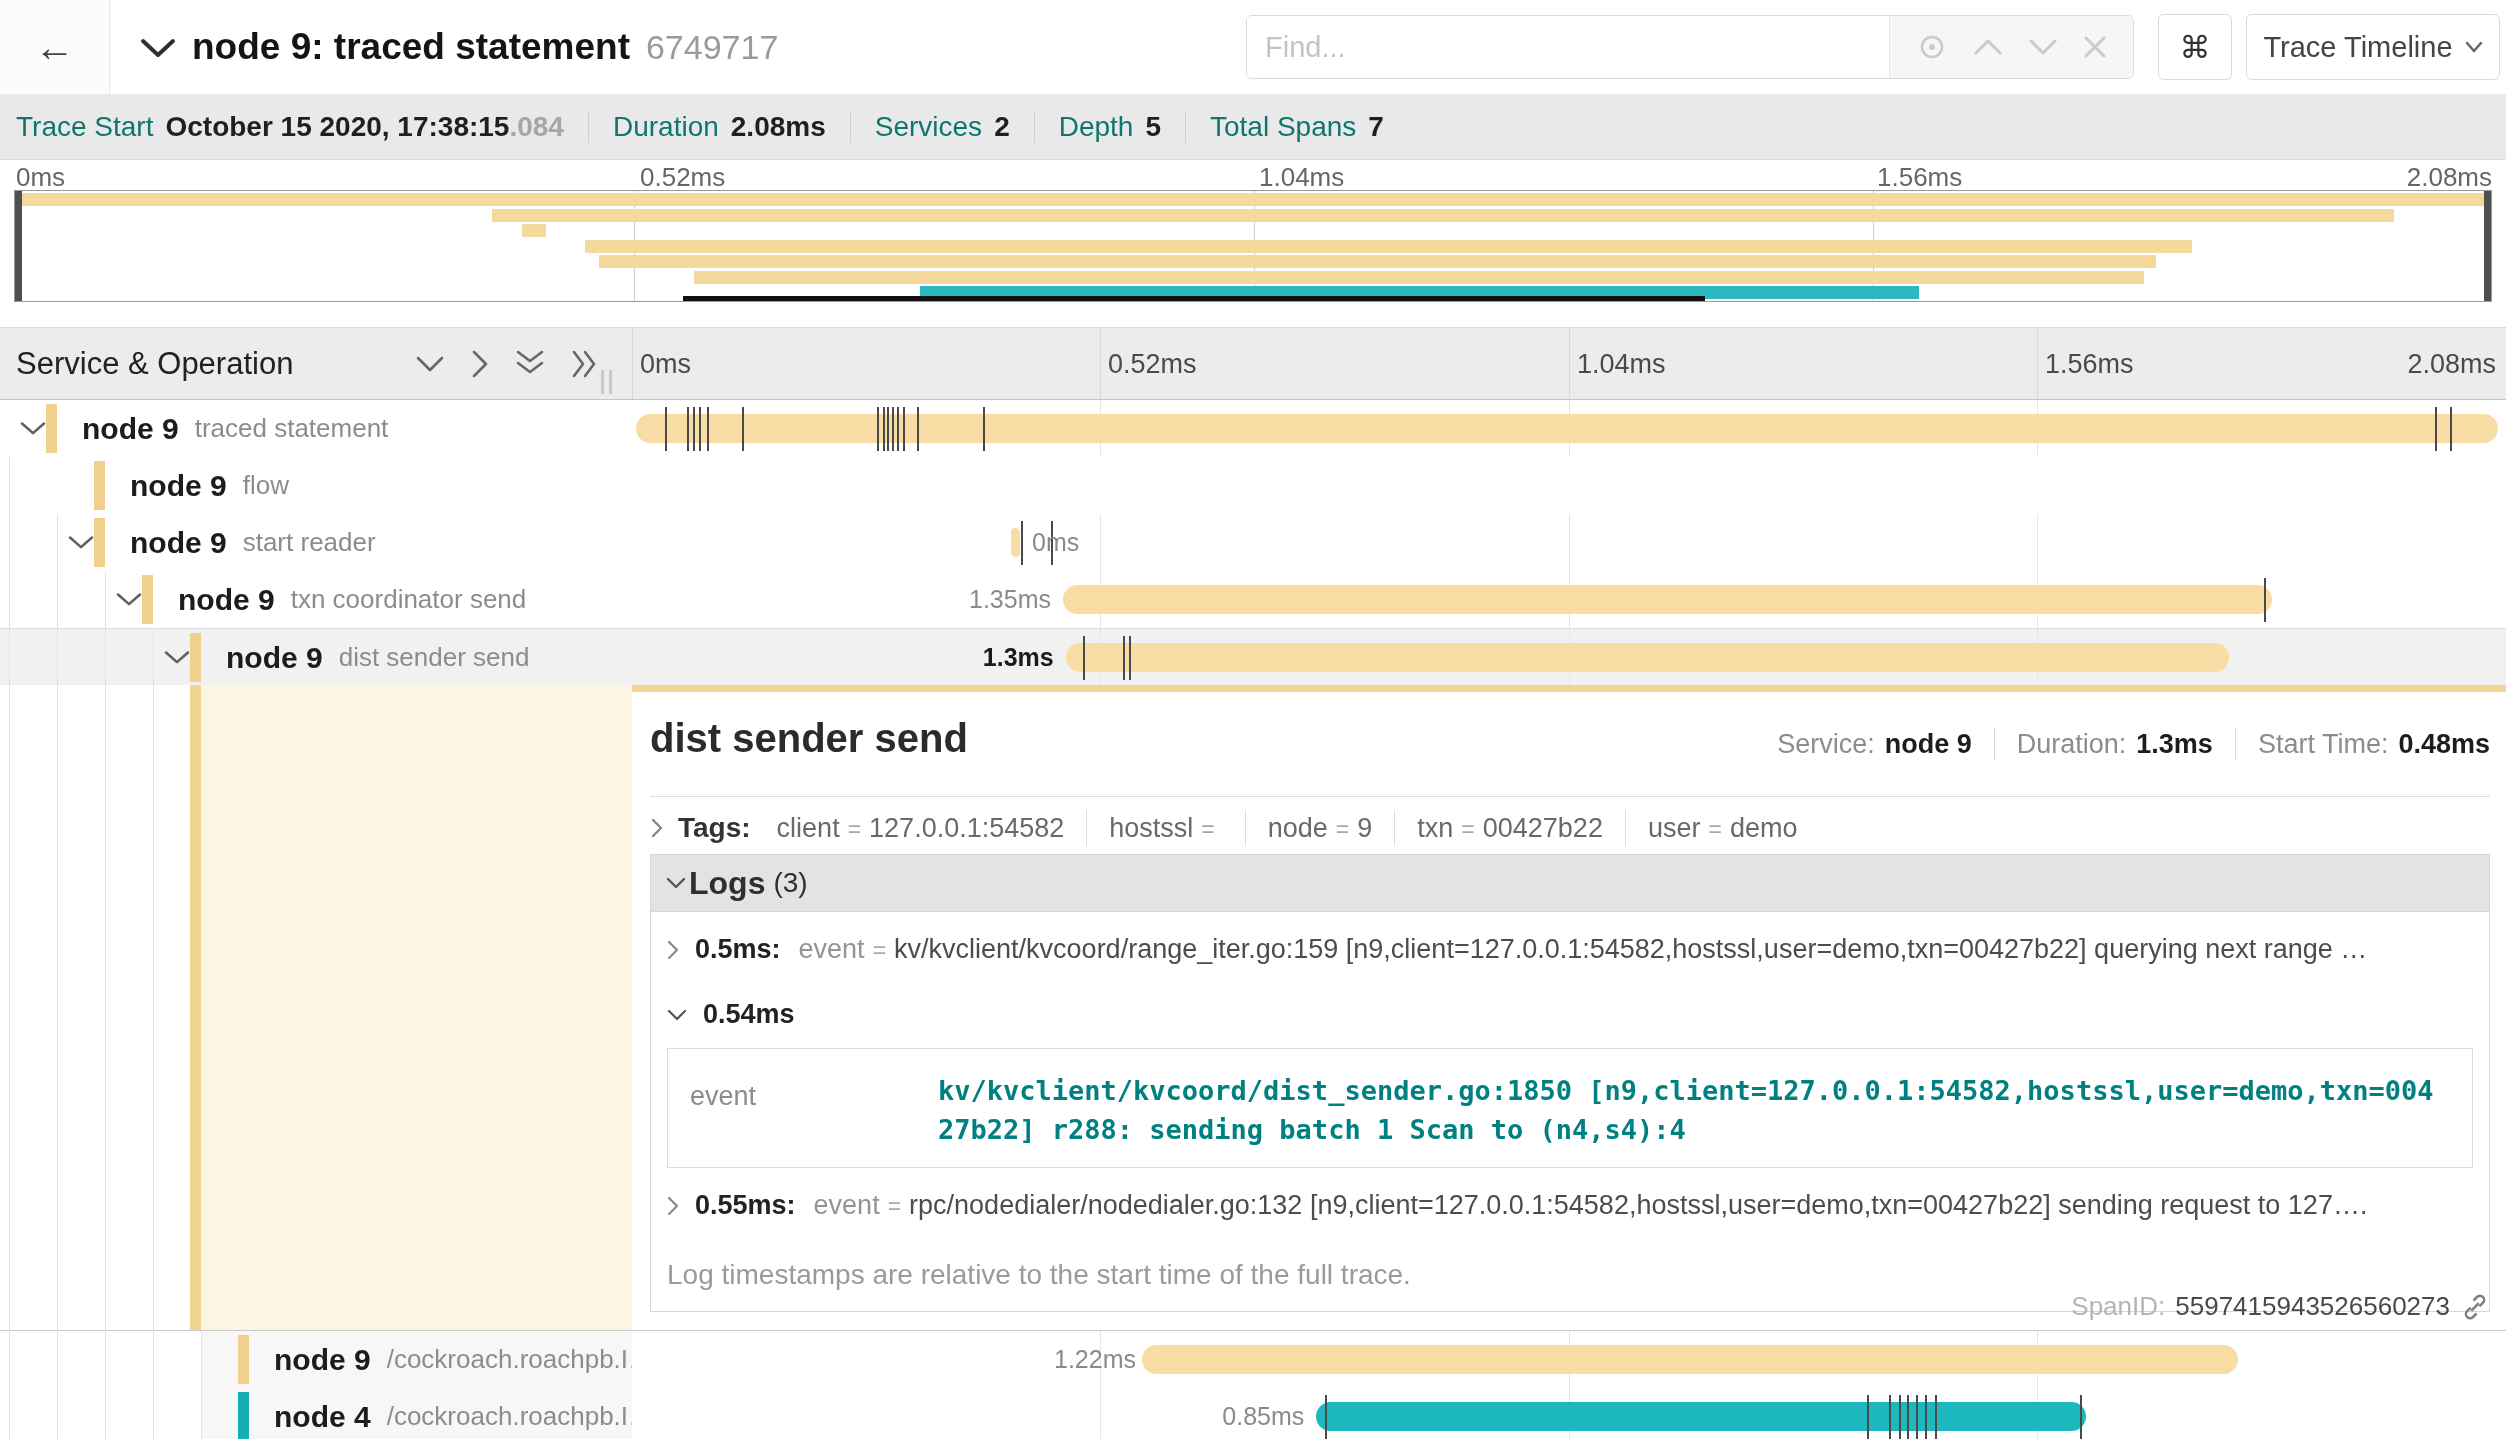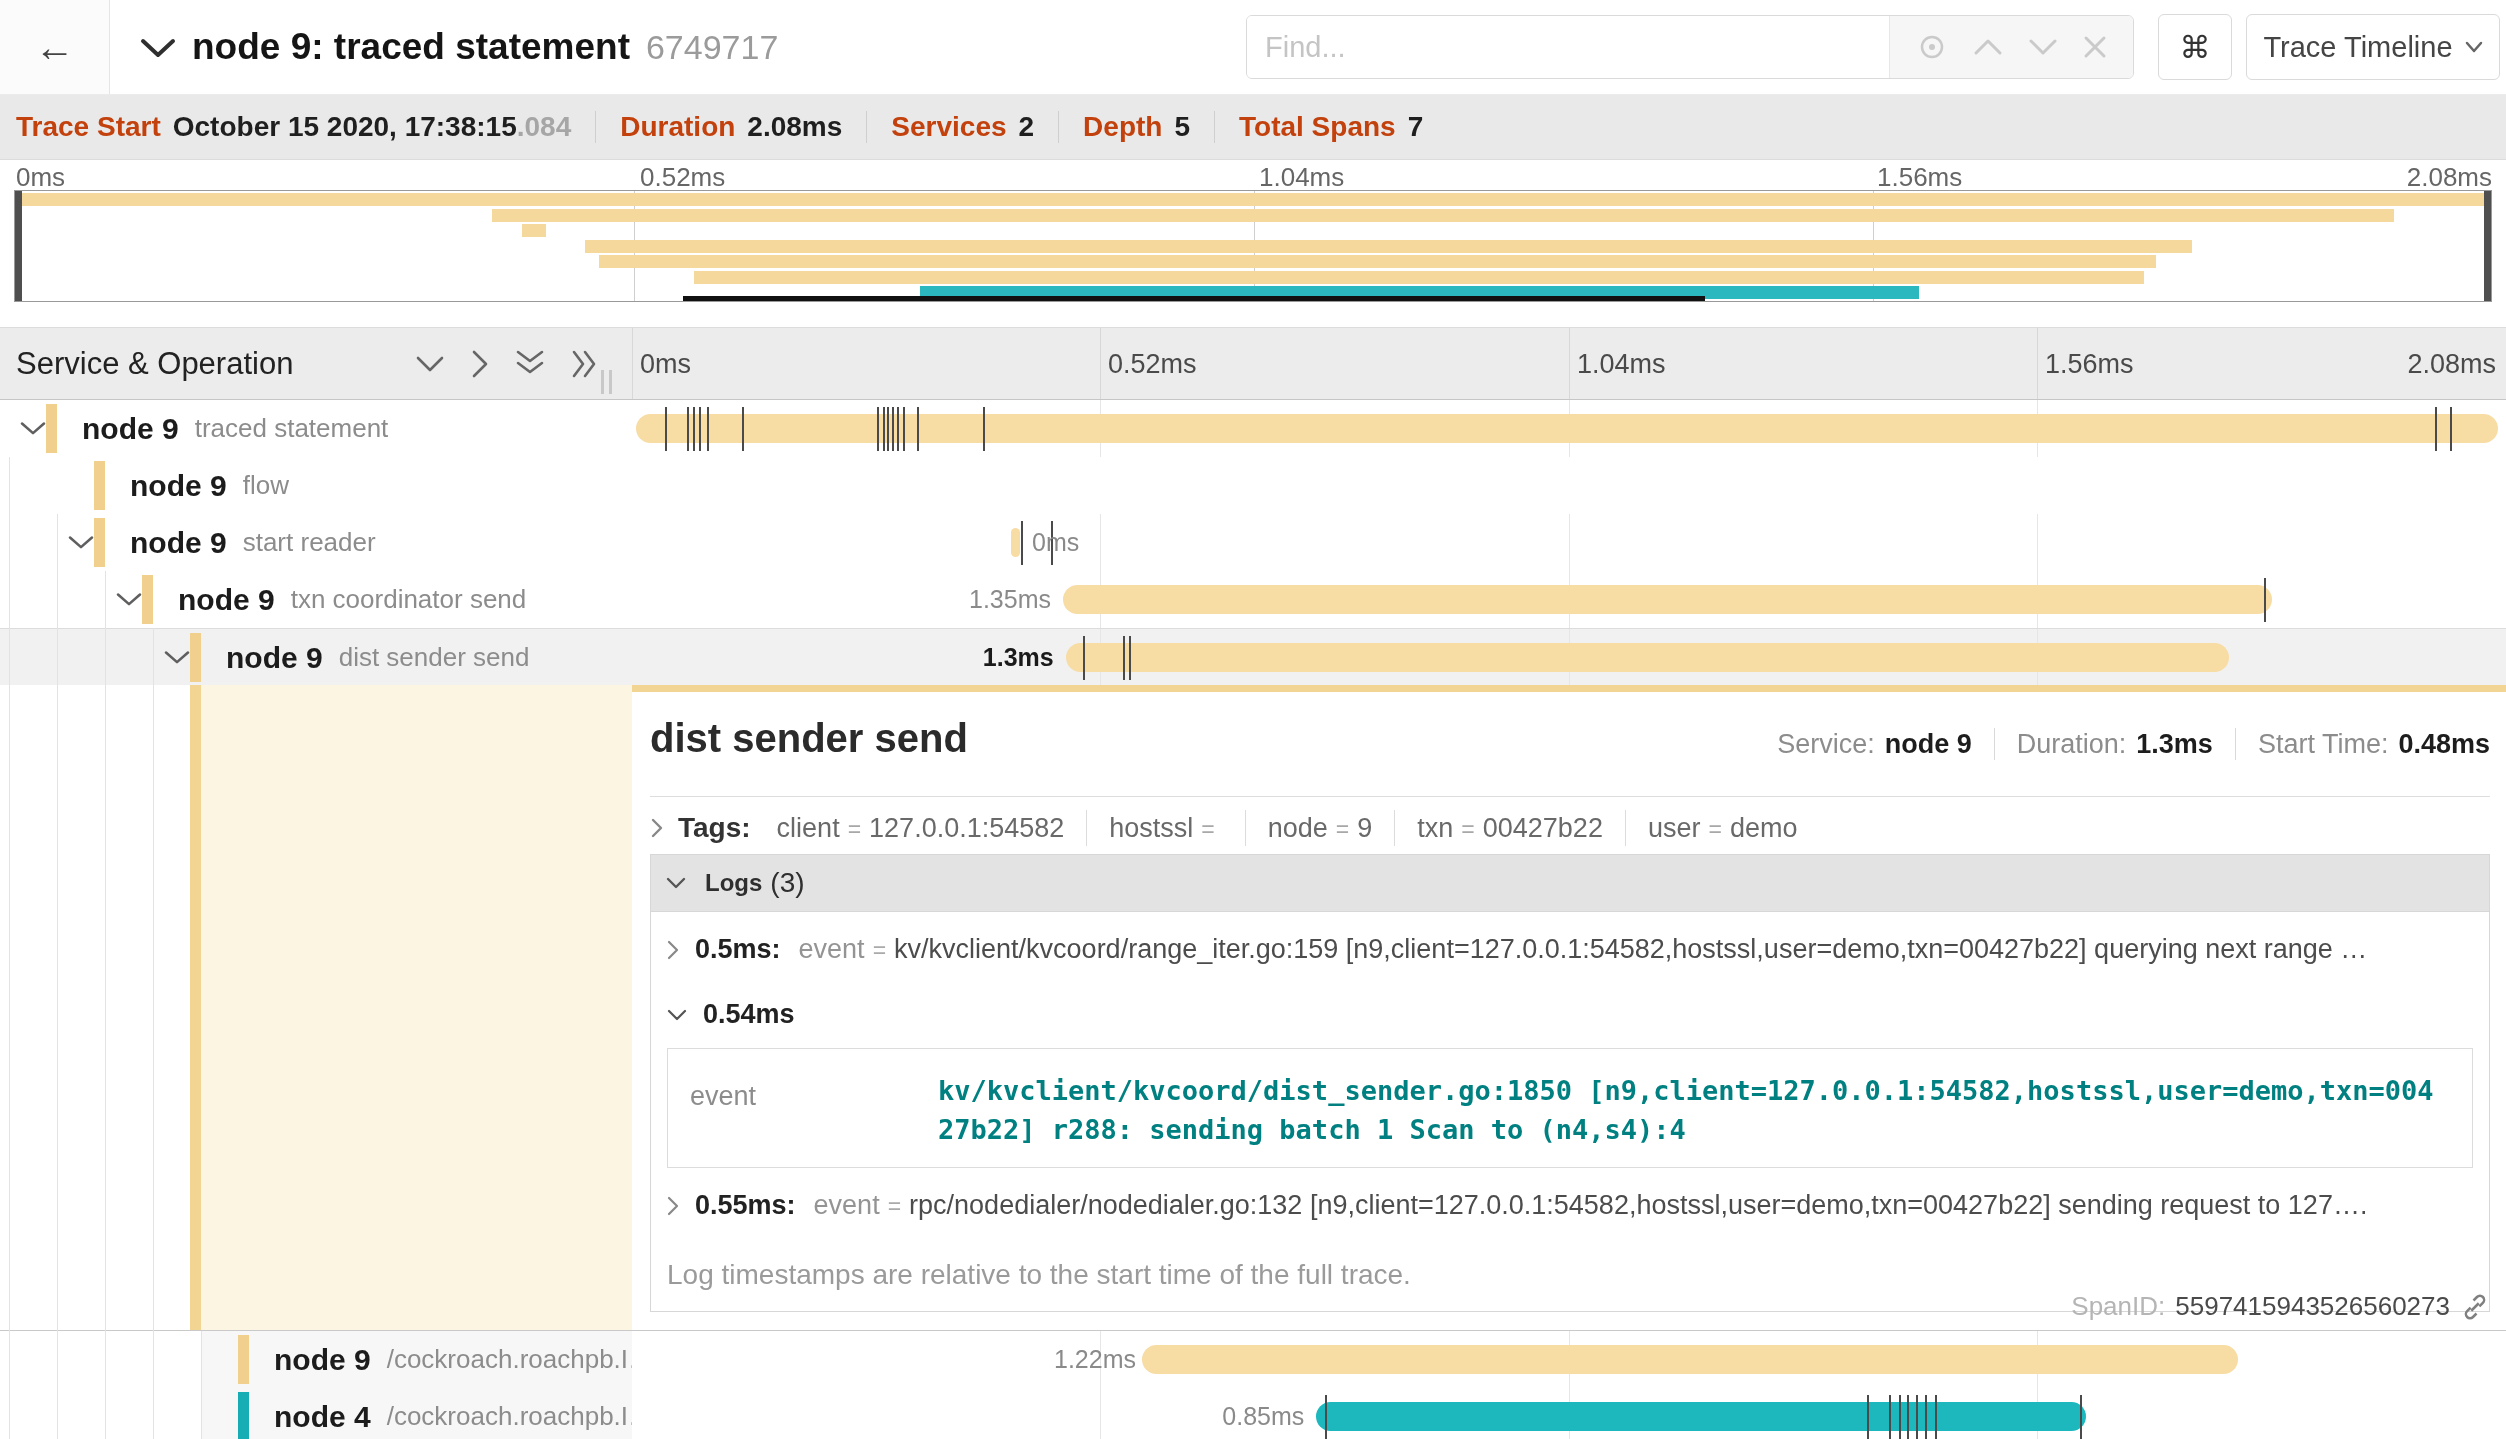--- a/index.html
+++ b/index.html
@@ -18,21 +18,21 @@
   .find-input::placeholder { color:#c4c4c4; }
   .find-tools { width:244px; background:#f6f6f6; border-left:1px solid #e8e8e8; display:flex; align-items:center; justify-content:space-evenly; }
   .btn { position:absolute; top:14px; height:66px; border:1px solid #dadada; border-radius:6px; background:#fff; display:flex; align-items:center; justify-content:center; cursor:pointer; }
   .cmd-btn { left:2158px; width:74px; font-size:31px; color:#333; }
   .tt-btn { left:2246px; width:254px; font-size:29px; color:#454545; gap:12px; }
 
   
   .summarybar { position:absolute; left:0; top:95px; width:2506px; height:65px; background:#e9e9e9; border-bottom:1px solid #dcdcdc; display:flex; align-items:center; padding-left:16px; font-size:28px; }
   .sum-item { display:flex; align-items:center; white-space:nowrap; }
   .sum-item + .sum-item { border-left:1px solid #cfcfcf; margin-left:24px; padding-left:24px; }
-  .sum-label { color:#c2410c; margin-right:12px;font-weight:bold; }
+  .sum-label { color:#0f766e; margin-right:12px; }
   .sum-value { color:#1f1f1f; font-weight:bold; }
   .sum-suffix { color:#a6a6a6; font-weight:bold; }
 
   
   .mm-labels { position:absolute; left:0; top:162px; width:2506px; height:28px; font-size:26px; color:#666; }
   .mm-labels span { position:absolute; top:0; }
   .mm-canvas { position:absolute; left:14px; top:190px; width:2478px; height:112px; border:1px solid #999; background:#fff; }
   .mm-grid { position:absolute; top:0; bottom:0; width:1px; background:#cfcfcf; }
   .mm-bar { position:absolute; height:13px; background:#F5D99C; }
   .mm-bar.teal { background:#2BB8BE; }
@@ -83,21 +83,21 @@
   .ov-value { color:#1d1d1d; font-weight:bold; }
   .ov-sep { width:1px; height:32px; background:#d9d9d9; margin:0 22px; }
   .dp-divider { position:absolute; left:18px; right:16px; top:104px; height:1px; background:#ddd; }
   .dp-tags { position:absolute; left:18px; right:16px; top:118px; display:flex; align-items:center; font-size:27px; white-space:nowrap; }
   .tags-title { font-weight:bold; font-size:28px; color:#333; margin:0 26px 0 14px; }
   .tag .tk, .tag .tv { color:#696969; }
   .tag .teq { color:#a8a8a8; font-size:23px; margin:0 8px; }
   .tag-sep { display:inline-block; width:1px; height:36px; background:#dcdcdc; margin:0 22px; vertical-align:middle; }
   .logs-block { position:absolute; left:18px; right:16px; top:162px; }
   .logs-header { height:58px; background:#e3e3e3; border:1px solid #d7d7d7; display:flex; align-items:center; padding-left:14px; cursor:pointer; }
-  .logs-title { font-weight:bold; font-size:24px; color:#2f2f2f; margin-left:18px; }
+  .logs-title { font-weight:bold; font-size:32px; color:#2f2f2f; margin-left:2px; }
   .logs-count { font-size:28px; color:#2f2f2f; margin-left:8px; }
   .logs-body { border:1px solid #d7d7d7; border-top:none; background:#fff; }
   .log-row { display:flex; align-items:center; padding:22px 16px 20px 16px; font-size:27px; white-space:nowrap; overflow:hidden; cursor:pointer; }
   .log-time { font-weight:bold; color:#222; margin-left:16px; }
   .log-kv { margin-left:18px; overflow:hidden; text-overflow:clip; }
   .log-key { color:#949494; }
   .log-eq { color:#aaa; font-size:23px; margin:0 8px; }
   .log-val { color:#4c4c4c; }
   .log-exp-head { display:flex; align-items:center; padding:14px 16px 18px 16px; font-size:27px; cursor:pointer; }
   .event-box { margin:0 16px; border:1px solid #dcdcdc; background:#fff; display:flex; padding:18px 0; }

